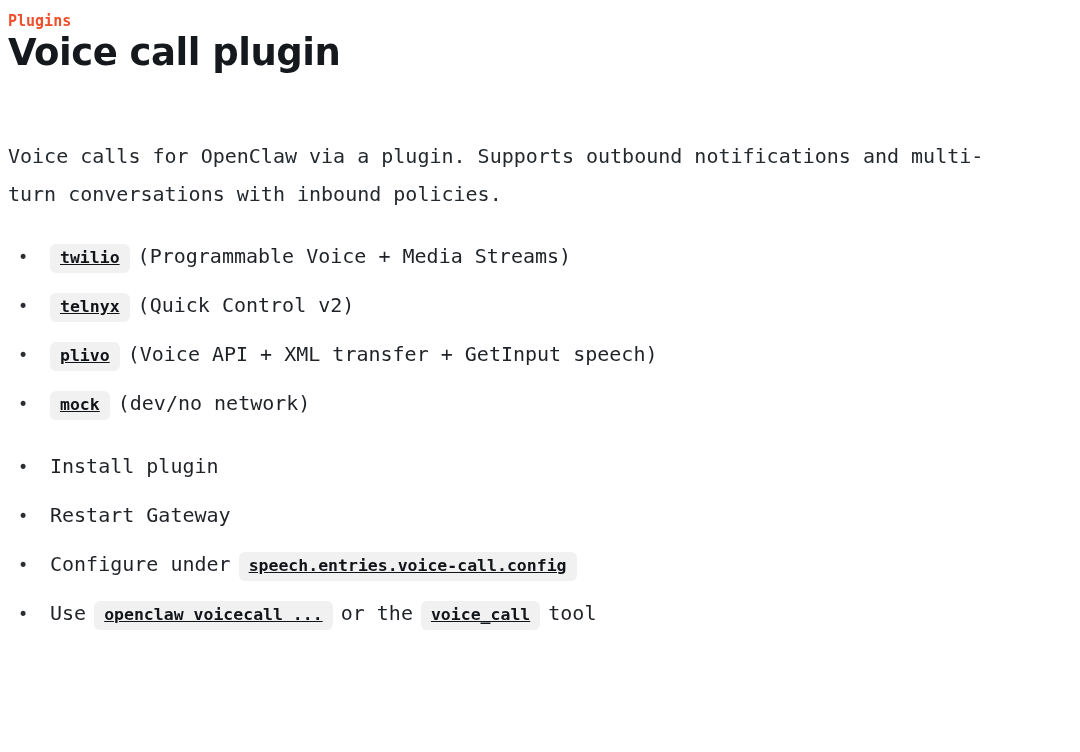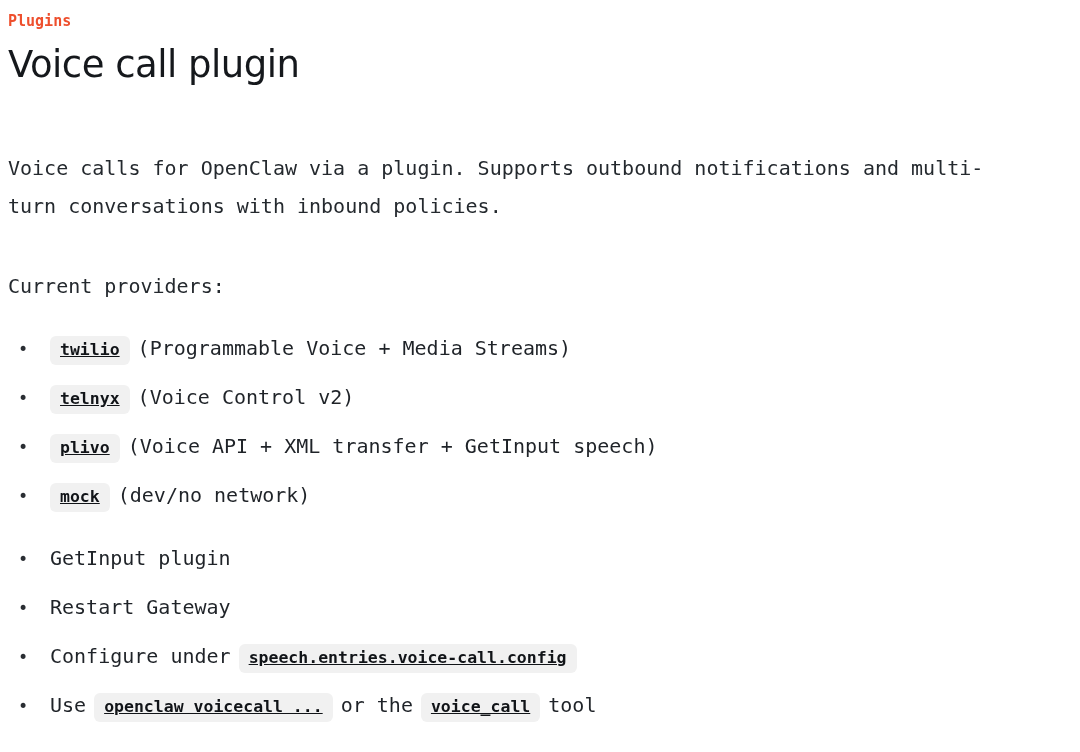--- a/index.html
+++ b/index.html
@@ -19,26 +19,26 @@
     line-height:1.2;
     color:#ee4f2d;
     text-decoration:none;
     cursor:pointer;
     margin:2px 0 0 0;
     text-align:center;
   }
 
   .title {
     font-family:"DejaVu Sans","Liberation Sans",sans-serif;
-    font-weight:400;
+    font-weight:700;
     font-size:37px;
     line-height:1.25;
     letter-spacing:-0.5px;
     color:#15181c;
-    margin:12px 0 0 0;
+    margin:0 0 0 0;
   }
 
   .body {
     font-size:20px;
     line-height:38px;
     color:#24292e;
   }
 
   .intro {
     margin-top:61px;
@@ -88,46 +88,45 @@
 <body>
 
 <div class="page">
 
   <a class="eyebrow">Plugins</a>
 
   <h1 class="title">Voice call plugin</h1>
 
   <p class="body intro">Voice calls for OpenClaw via a plugin. Supports outbound notifications and multi-turn conversations with inbound policies.</p>
 
-  <p class="body section-label">Current providers:</p>
 
   <ul class="list">
     <li>
       <span class="bullet">•</span>
       <span class="li-content"><code class="chip">twilio</code><span>(Programmable Voice + Media Streams)</span></span>
     </li>
     <li>
       <span class="bullet">•</span>
-      <span class="li-content"><code class="chip">telnyx</code><span>(Voice Control v2)</span></span>
+      <span class="li-content"><code class="chip">telnyx</code><span>(Quick Control v2)</span></span>
     </li>
     <li>
       <span class="bullet">•</span>
       <span class="li-content"><code class="chip">plivo</code><span>(Voice API + XML transfer + GetInput speech)</span></span>
     </li>
     <li>
       <span class="bullet">•</span>
       <span class="li-content"><code class="chip">mock</code><span>(dev/no network)</span></span>
     </li>
   </ul>
 
 
   <ul class="list">
     <li>
       <span class="bullet">•</span>
-      <span class="li-content">GetInput plugin</span>
+      <span class="li-content">Install plugin</span>
     </li>
     <li>
       <span class="bullet">•</span>
       <span class="li-content">Restart Gateway</span>
     </li>
     <li>
       <span class="bullet">•</span>
       <span class="li-content"><span>Configure under</span><code class="chip">speech.entries.voice-call.config</code></span>
     </li>
     <li>

